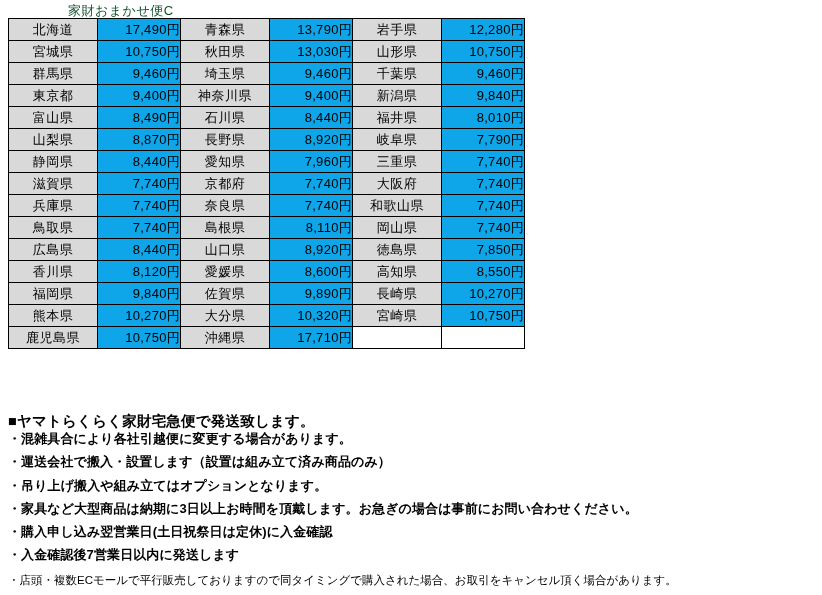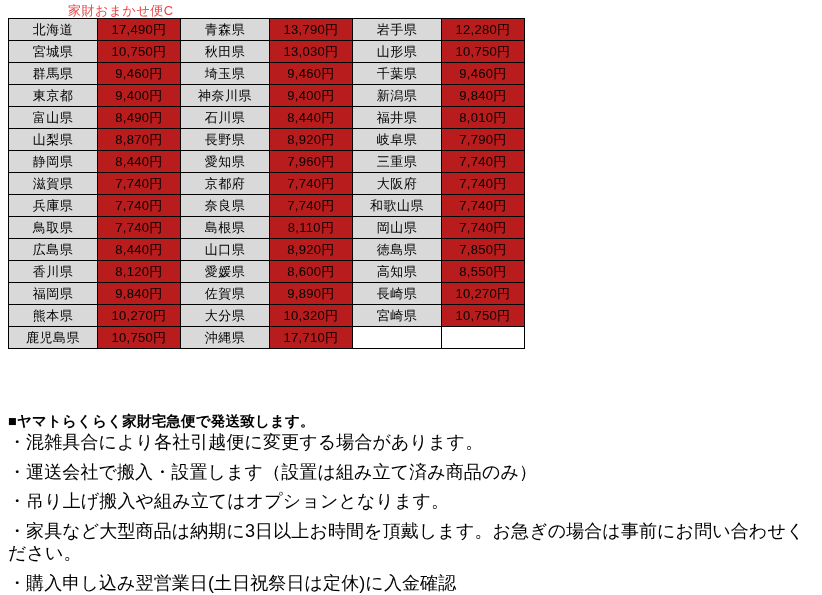--- a/index.html
+++ b/index.html
@@ -18,21 +18,21 @@
   .page {
     position: relative;
     width: 822px;
     height: 595px;
   }
   .title {
     position: absolute;
     left: 68px;
     top: 2px;
     font-size: 13px;
-    color: #ef4444;
+    color: #14532d;
     font-weight: 400;
     letter-spacing: 0.5px;
   }
   table.rates {
     position: absolute;
     left: 8px;
     top: 18px;
     border-collapse: collapse;
     table-layout: fixed;
     width: 509px;
@@ -44,43 +44,43 @@
     padding: 0;
     vertical-align: middle;
   }
   td.pref {
     background: #d9d9d9;
     text-align: center;
     width: 88px;
     letter-spacing: 0.5px;
   }
   td.price {
-    background: #b91c1c;
-    text-align: center;
+    background: #0ea5e9;
+    text-align: right;
     width: 82px;
     letter-spacing: 0.3px;
   }
   td.blank {
     background: #ffffff;
     border: 1px solid #000000;
   }
   .notes {
     position: absolute;
     left: 8px;
     top: 412px;
     width: 806px;
   }
   .note-head {
     font-size: 14.5px;
     font-weight: bold;
     letter-spacing: 0.2px;
   }
   .note-line {
-    font-size: 18px;
-    font-weight: normal;
+    font-size: 13px;
+    font-weight: bold;
     margin-bottom: 7px;
     letter-spacing: 0.1px;
     line-height: 1.25;
   }
   .note-small {
     font-size: 11.5px;
     font-weight: normal;
     margin-top: 9px;
     letter-spacing: 0;
   }

